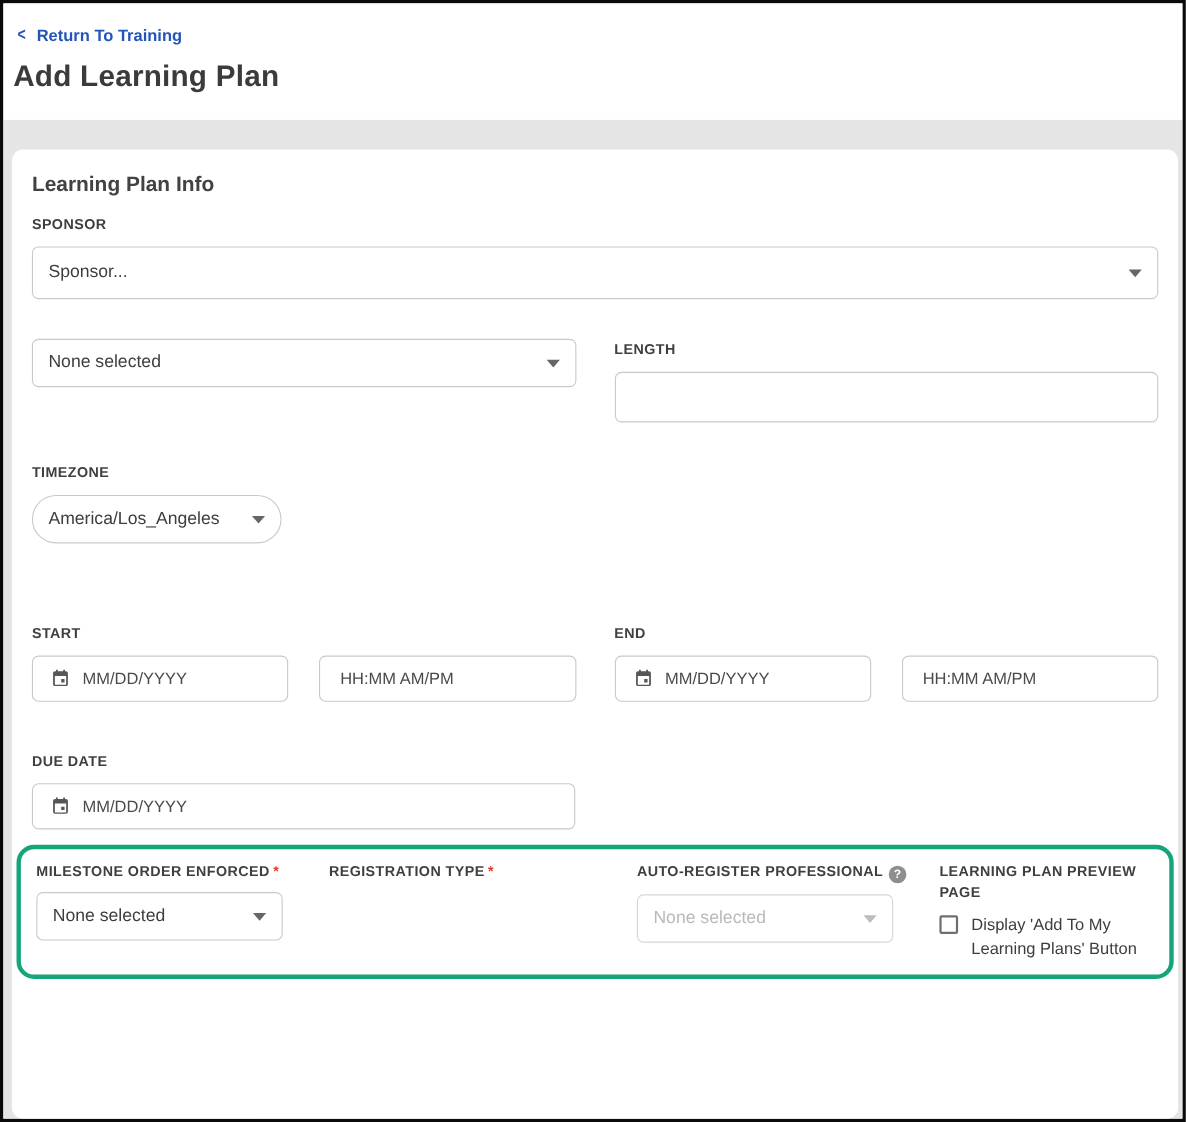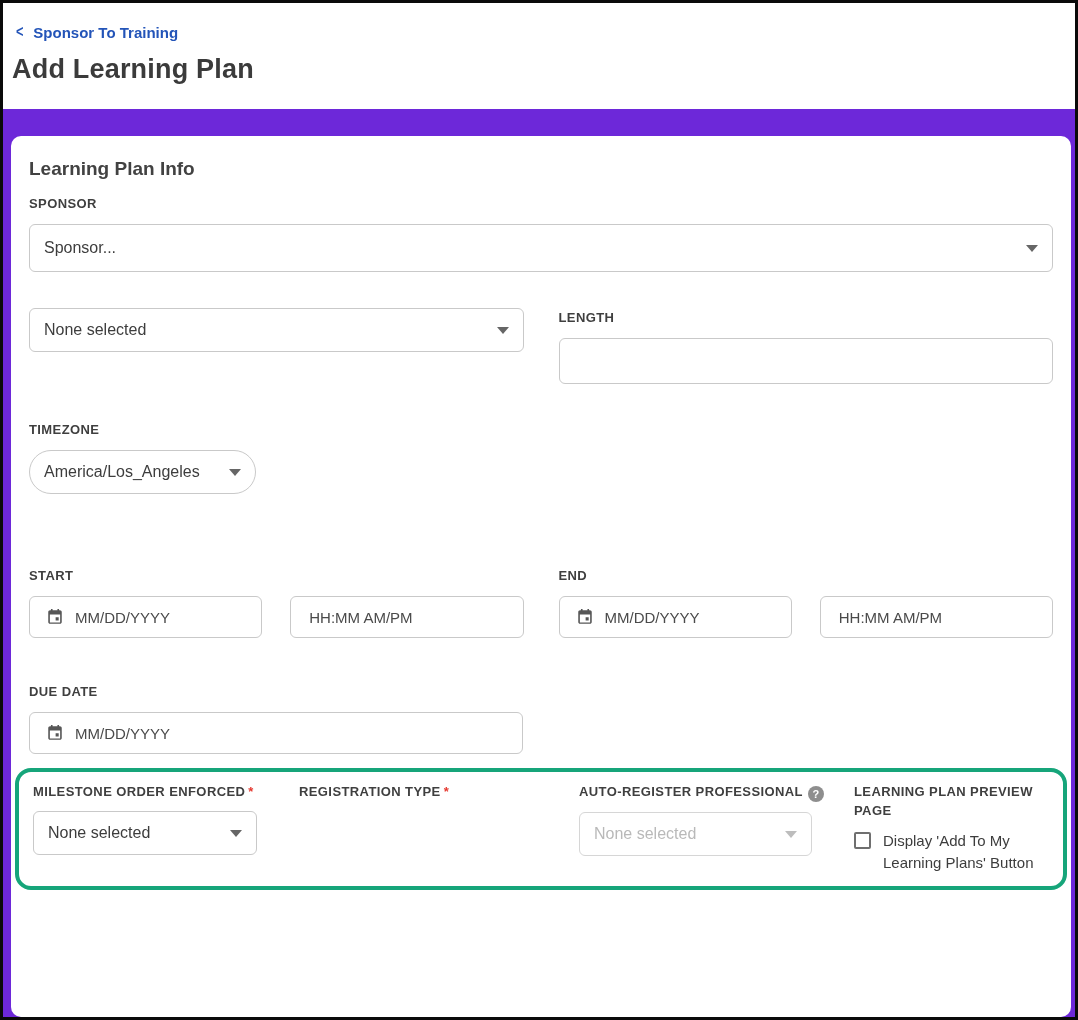--- a/index.html
+++ b/index.html
@@ -15,21 +15,21 @@
   
   .header { background:#fff; padding:20px 14px 0 12px; height:106px; }
   .back-link {
     display:inline-flex; align-items:center; gap:9px;
     color:#2354b8; font-weight:bold; font-size:15px; cursor:pointer;
     text-decoration:none;
   }
   .back-chevron { font-size:16px; font-weight:bold; transform:scaleX(0.8); }
   .page-title { margin:13px 0 0 -3px; font-size:27px; font-weight:bold; color:#3b3b3b; letter-spacing:0.2px; }
   
-  .body-bg { background:#6d28d9; height:908px; padding:27px 4px 0 8px; }
+  .body-bg { background:#e5e5e5; height:908px; padding:27px 4px 0 8px; }
   .card { background:#fff; border-radius:10px; height:100%; padding:22px 18px 0 18px; }
   .section-title { font-size:19px; font-weight:bold; color:#424242; margin:0 0 14px 0; }
   
   .green-box {
     border:4px solid #16a57a; border-radius:16px;
     margin:0 -14px 16px -14px; padding:8px 14px 14px 14px;
   }
   .green-box.bottom { margin-bottom:0; padding:10px 14px 12px 14px; }
   
   .field-label {
@@ -93,21 +93,21 @@
     border:2px solid #6f6f6f; border-radius:2px; background:#fff;
   }
   .checkbox-label { font-size:15px; color:#3d3d3d; line-height:22px; max-width:195px; }
 </style>
 </head>
 <body>
 
 <div class="header">
   <a class="back-link">
     <span class="back-chevron">&lt;</span>
-    <span>Sponsor To Training</span>
+    <span>Return To Training</span>
   </a>
   <h1 class="page-title">Add Learning Plan</h1>
 </div>
 
 <div class="body-bg">
   <div class="card">
 
     <h2 class="section-title">Learning Plan Info</h2>
 
 

